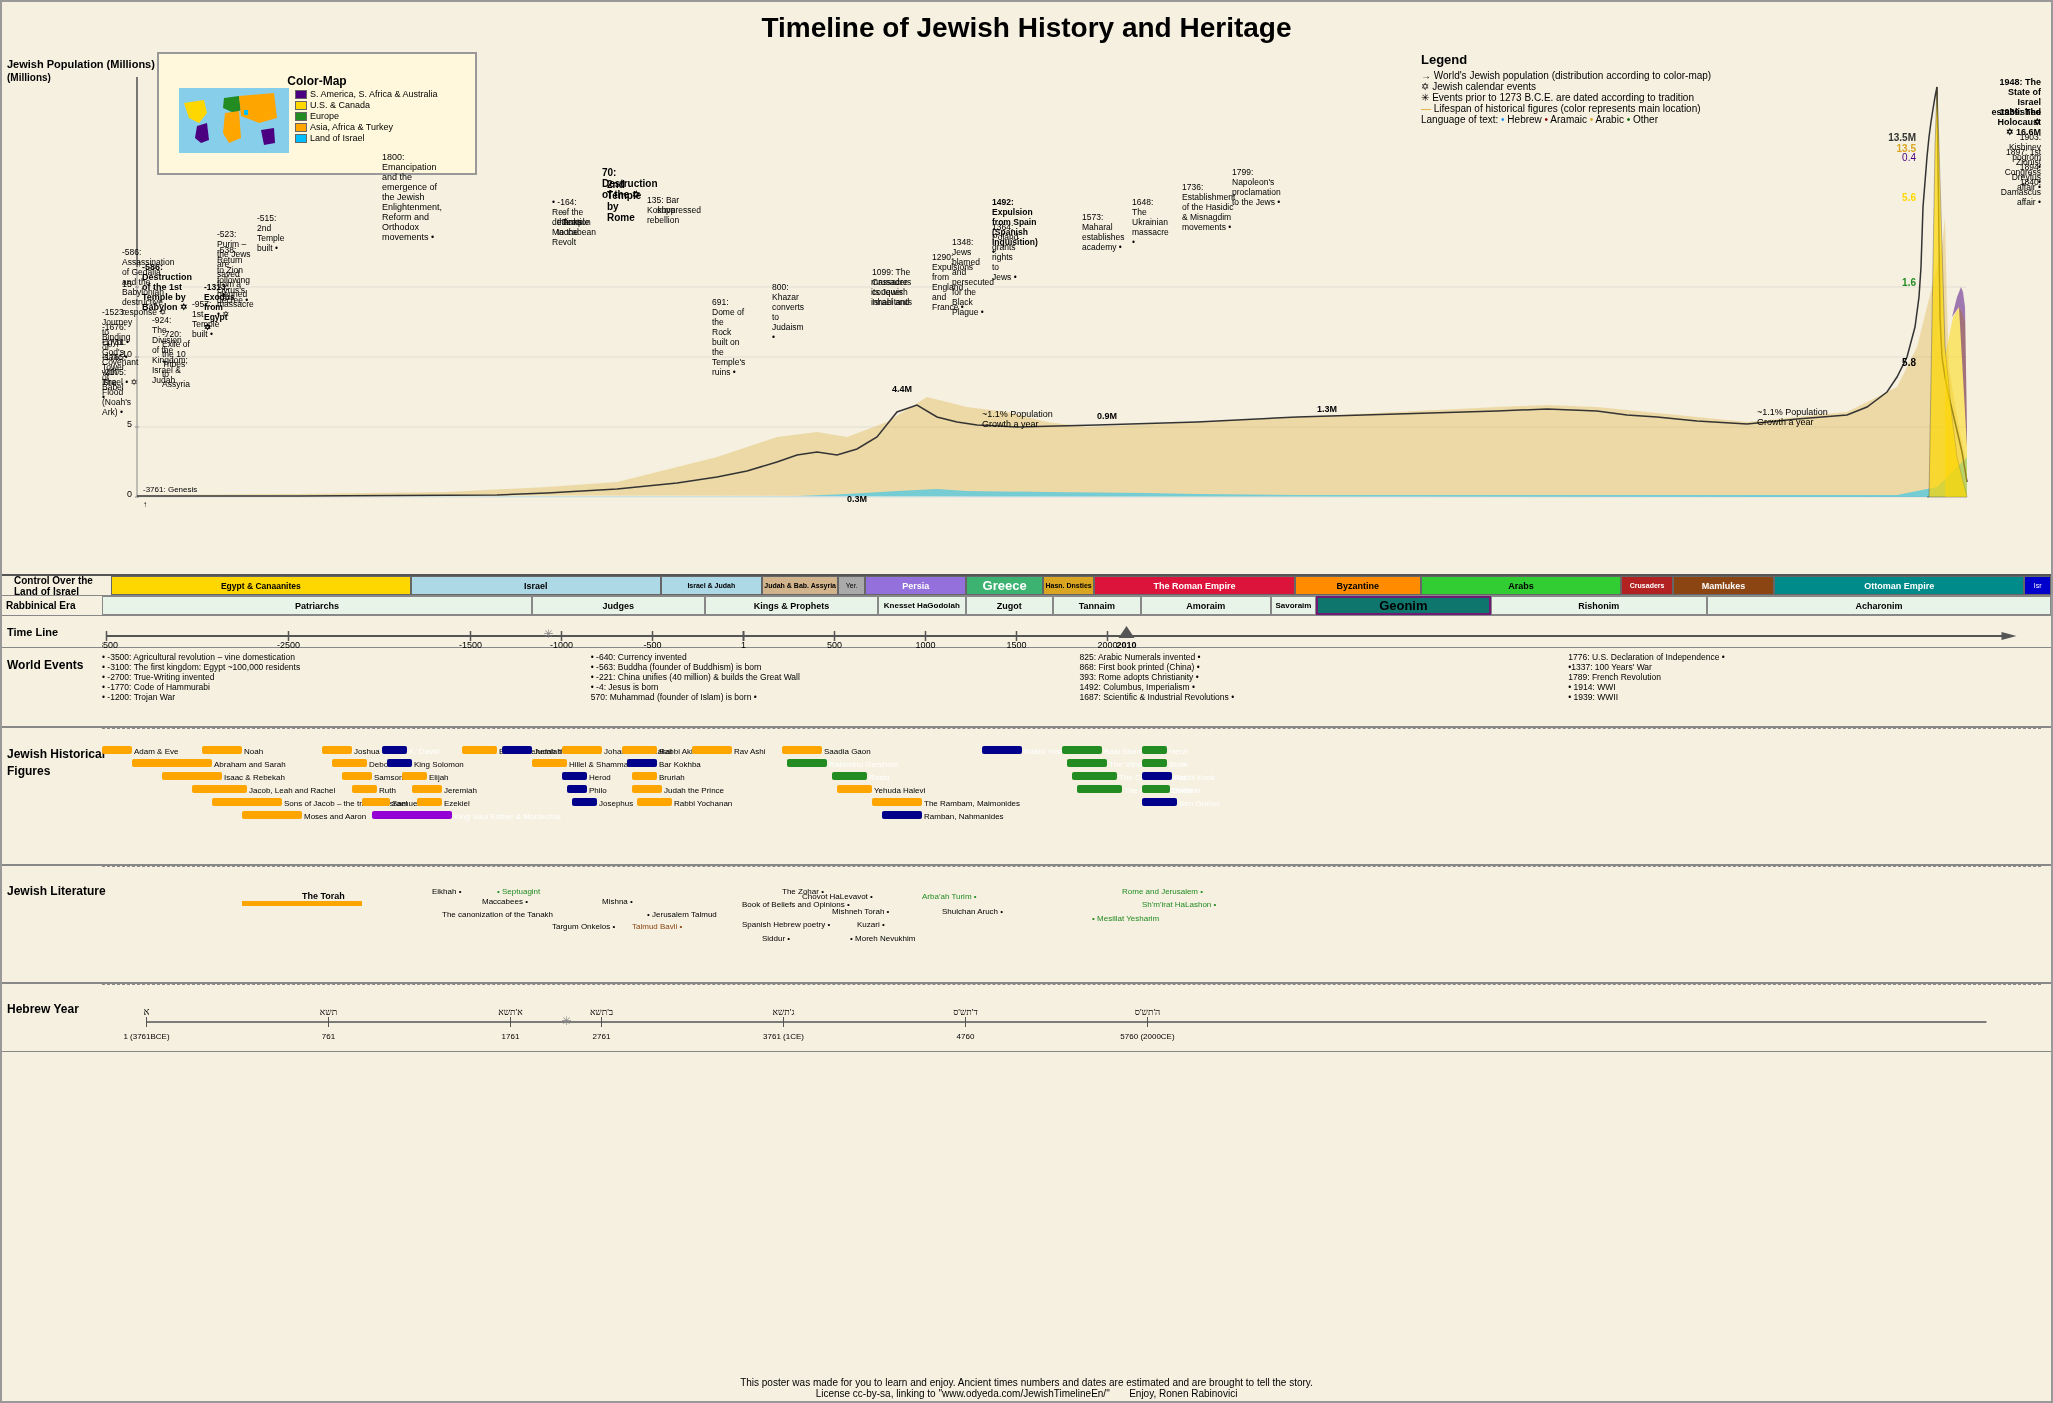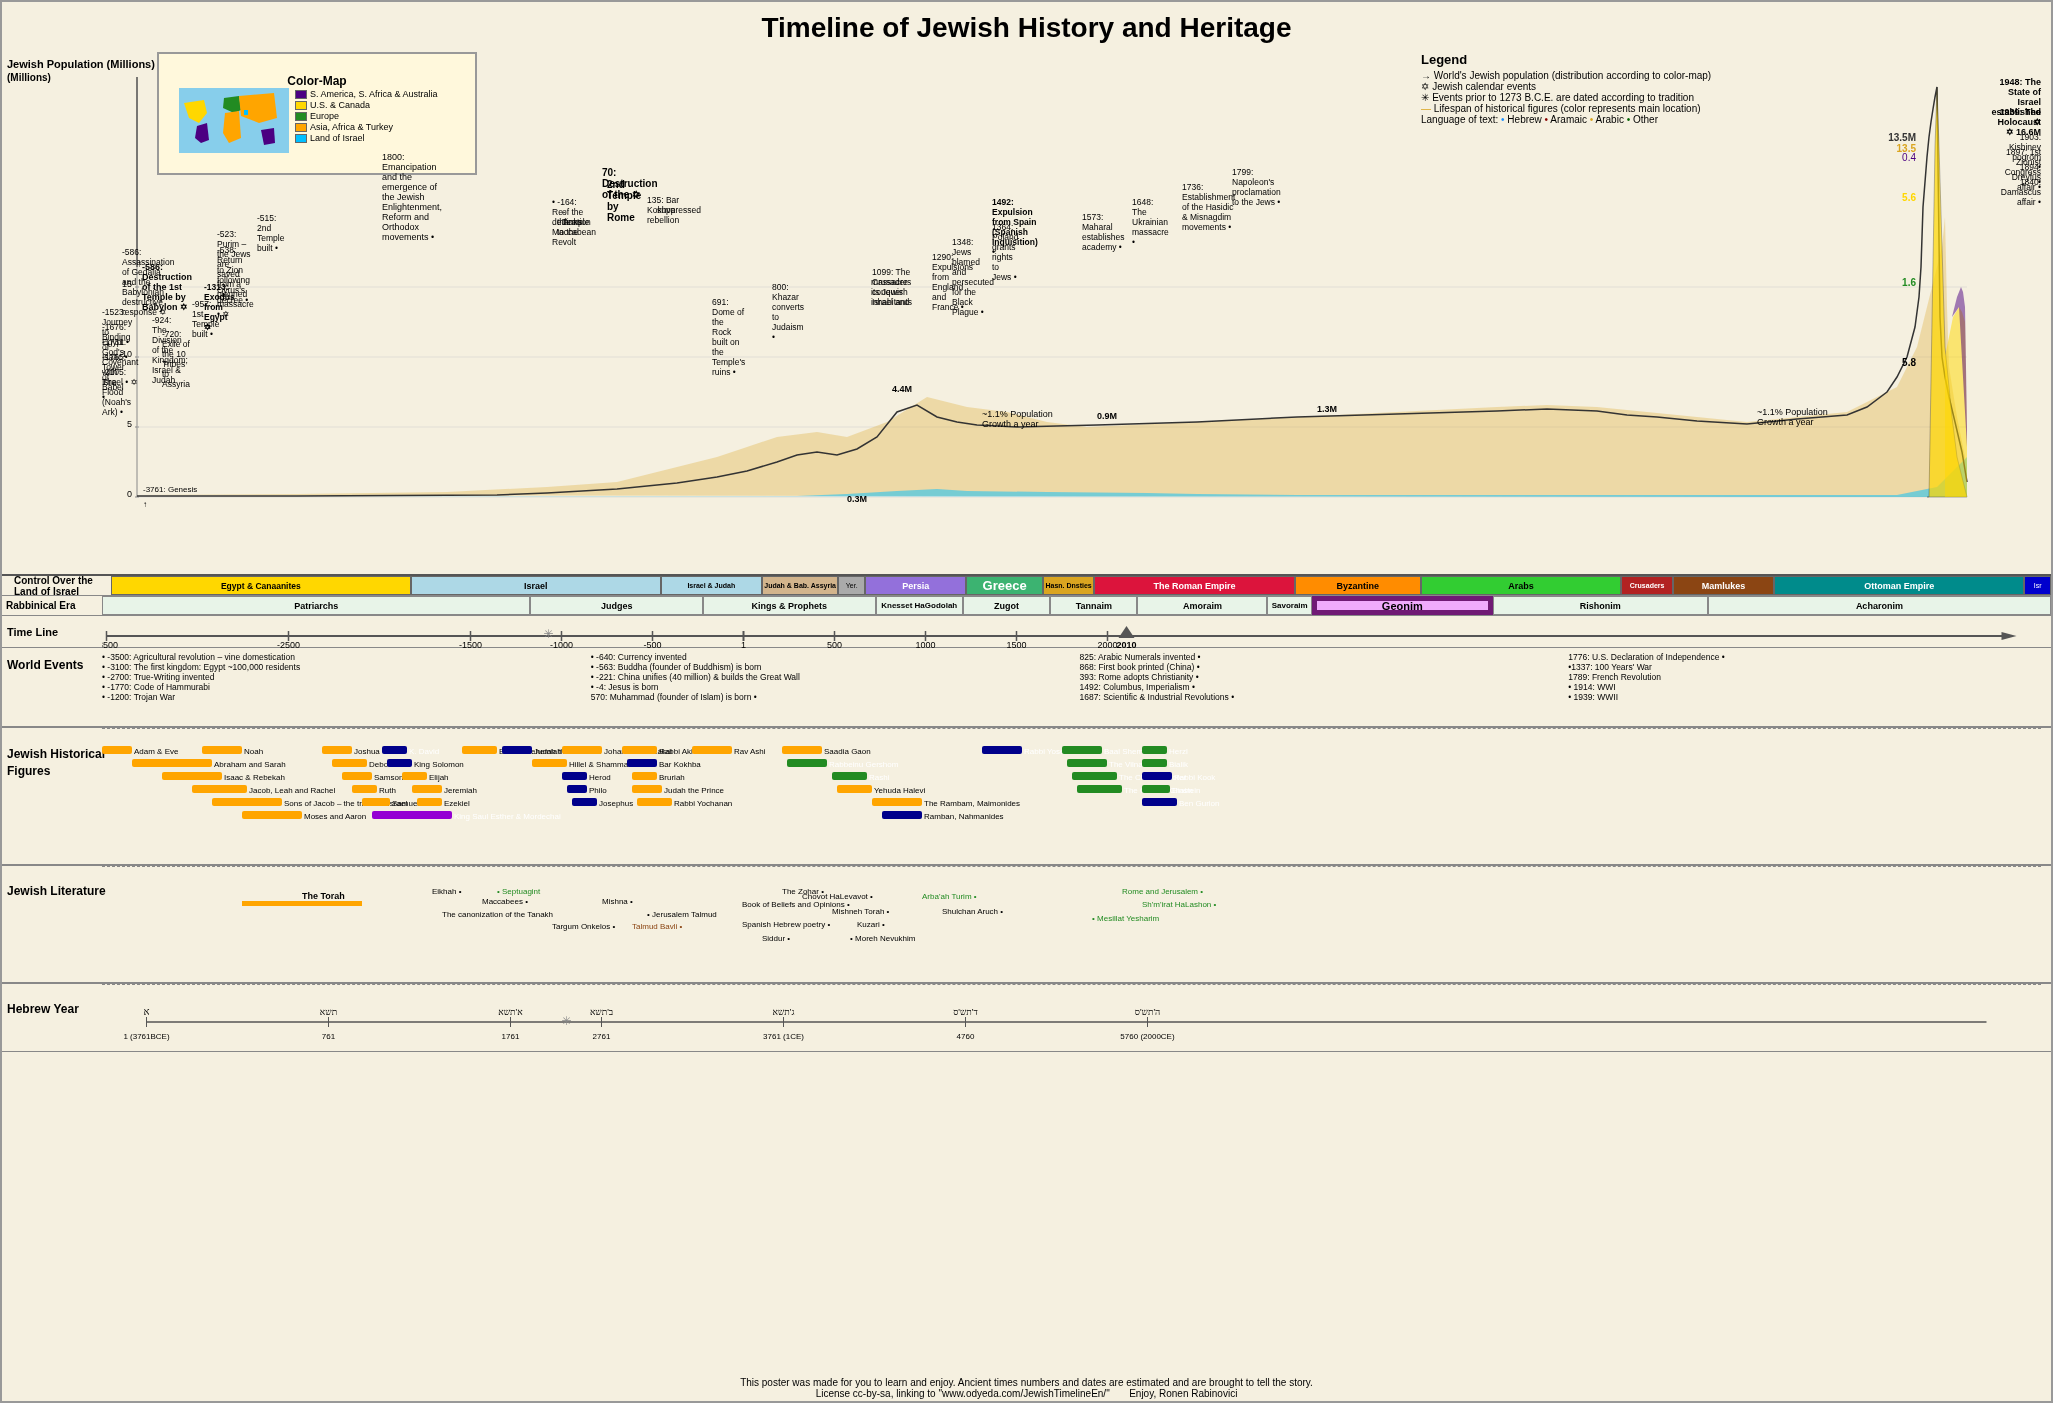--- a/index.html
+++ b/index.html
@@ -330,21 +330,21 @@
     <div style="width:100px; font-size:10px; font-weight:bold; padding:2px 4px; flex-shrink:0;">Rabbinical Era</div>
     <div style="display:flex; flex:1; height:100%;">
       <div style="flex:20; border:1px solid #888; display:flex; align-items:center; justify-content:center; font-size:9px; font-weight:bold; background:#e8f4e8;">Patriarchs</div>
       <div style="flex:8; border:1px solid #888; display:flex; align-items:center; justify-content:center; font-size:9px; font-weight:bold; background:#e8f4e8;">Judges</div>
       <div style="flex:8; border:1px solid #888; display:flex; align-items:center; justify-content:center; font-size:9px; font-weight:bold; background:#e8f4e8;">Kings &amp; Prophets</div>
       <div style="flex:4; border:1px solid #888; display:flex; align-items:center; justify-content:center; font-size:8px; font-weight:bold; background:#e8f4e8;">Knesset HaGodolah</div>
       <div style="flex:4; border:1px solid #888; display:flex; align-items:center; justify-content:center; font-size:9px; font-weight:bold; background:#e8f4e8;">Zugot</div>
       <div style="flex:4; border:1px solid #888; display:flex; align-items:center; justify-content:center; font-size:9px; font-weight:bold; background:#e8f4e8;">Tannaim</div>
       <div style="flex:6; border:1px solid #888; display:flex; align-items:center; justify-content:center; font-size:9px; font-weight:bold; background:#e8f4e8;">Amoraim</div>
       <div style="flex:2; border:1px solid #888; display:flex; align-items:center; justify-content:center; font-size:8px; font-weight:bold; background:#e8f4e8;">Savoraim</div>
-      <div style="flex:8; border:5px solid #701a75; display:flex; align-items:center; justify-content:center; font-size:11px; font-weight:bold; background:#f0abfc;">Geonim</div>
+      <div style="flex:8; border:2px solid #701a75; display:flex; align-items:center; justify-content:center; font-size:13px; font-weight:bold; background:#0f766e;">Geonim</div>
       <div style="flex:10; border:1px solid #888; display:flex; align-items:center; justify-content:center; font-size:9px; font-weight:bold; background:#e8f4e8;">Rishonim</div>
       <div style="flex:16; border:1px solid #888; display:flex; align-items:center; justify-content:center; font-size:9px; font-weight:bold; background:#e8f4e8;">Acharonim</div>
     </div>
   </div>
 
   <div style="position:absolute; top:614px; left:0; right:0; height:32px; background:#f5f0e0; border-bottom:1px solid #888;">
     <div style="position:absolute; left:5px; top:50%; transform:translateY(-50%); font-size:11px; font-weight:bold;">Time Line</div>
 
     <div style="position:absolute; left:100px; right:10px; top:0; bottom:0;">
       <svg width="100%" height="32" viewBox="0 0 1930 32">

